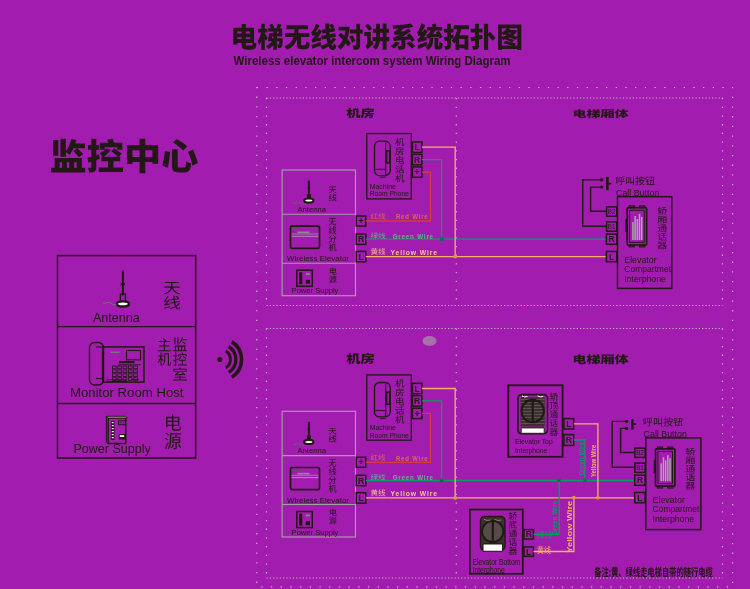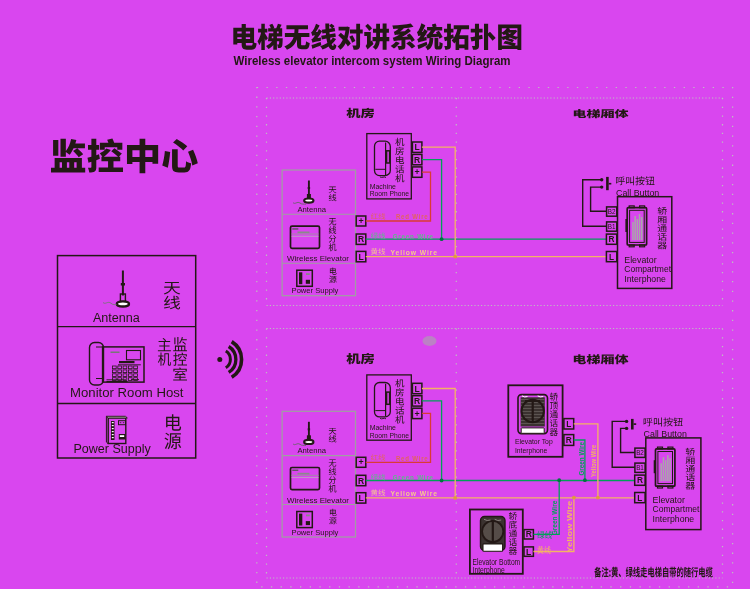--- a/index.html
+++ b/index.html
@@ -1,15 +1,15 @@
 <!DOCTYPE html>
 <html><head><meta charset="utf-8">
 <style>
 html,body{margin:0;padding:0;background:#ffffff;}
-#page{position:relative;width:750px;height:589px;overflow:hidden;background:#d946ef;font-family:"Liberation Sans",sans-serif;}
+#page{position:relative;width:750px;height:589px;overflow:hidden;background:#a21caf;font-family:"Liberation Sans",sans-serif;}
 </style></head>
 <body>
 <div id="page">
 <svg width="750" height="589" viewBox="0 0 750 589" xmlns="http://www.w3.org/2000/svg">
 
 <g>
 <path transform="matrix(0.26581 0 0 0.27618 230.59 47.27)" d="M41.6 -36.5V-30.1H25.200000000000003V-36.5ZM57.300000000000004 -36.5H73.4V-30.1H57.300000000000004ZM41.6 -49.800000000000004H25.200000000000003V-56.900000000000006H41.6ZM57.300000000000004 -49.800000000000004V-56.900000000000006H73.4V-49.800000000000004ZM10.200000000000001 -71.10000000000001V-10.3H25.200000000000003V-15.9H41.6V-13.5C41.6 3.9000000000000004 45.900000000000006 8.700000000000001 61.2 8.700000000000001C64.5 8.700000000000001 75.0 8.700000000000001 78.60000000000001 8.700000000000001C91.7 8.700000000000001 96.2 2.6 98.10000000000001 -13.5C95.2 -14.200000000000001 91.5 -15.5 88.30000000000001 -17.1V-71.10000000000001H57.300000000000004V-84.7H41.6V-71.10000000000001ZM83.30000000000001 -15.9C82.5 -8.0 81.2 -6.0 76.9 -6.0C74.8 -6.0 65.5 -6.0 63.1 -6.0C57.800000000000004 -6.0 57.300000000000004 -6.800000000000001 57.300000000000004 -13.4V-15.9Z M115.6 -85.5V-67.2H103.4V-53.800000000000004H114.8C112.2 -42.6 107.2 -29.5 101.3 -22.1C103.6 -18.1 106.7 -11.4 108.0 -7.2C110.8 -11.5 113.4 -17.2 115.6 -23.6V9.5H128.7V-31.900000000000002C130.0 -28.8 131.2 -25.8 132.0 -23.5L140.3 -33.1C138.7 -35.9 131.4 -47.400000000000006 128.7 -50.900000000000006V-53.800000000000004H138.1V-67.2H128.7V-85.5ZM160.7 -39.1V-33.1H154.8L155.5 -39.1ZM144.1 -50.900000000000006C143.4 -41.2 141.9 -29.3 140.5 -21.400000000000002H155.7C150.1 -14.200000000000001 142.1 -7.9 133.4 -4.2C136.3 -1.6 140.4 3.3000000000000003 142.4 6.5C149.2 3.0 155.5 -2.2 160.7 -8.4V9.3H174.3V-21.400000000000002H183.0C182.8 -14.9 182.4 -12.200000000000001 181.8 -11.200000000000001C181.10000000000002 -10.4 180.4 -10.100000000000001 179.3 -10.100000000000001C178.3 -10.100000000000001 176.8 -10.200000000000001 174.7 -10.4C176.60000000000002 -6.9 177.8 -1.4000000000000001 178.0 2.9000000000000004C181.60000000000002 2.9000000000000004 184.8 2.7 186.8 2.2C189.2 1.6 190.9 0.7000000000000001 192.8 -1.7000000000000002C194.9 -4.5 195.5 -12.5 195.9 -28.5C196.0 -30.0 196.10000000000002 -33.1 196.10000000000002 -33.1H174.3V-39.1H194.10000000000002V-69.2H185.5C187.60000000000002 -72.9 189.8 -77.30000000000001 192.0 -81.7L178.0 -85.5C176.60000000000002 -80.5 174.10000000000002 -74.0 171.7 -69.2H160.3L164.3 -71.0C163.1 -75.10000000000001 160.1 -80.9 156.9 -85.2L145.6 -80.60000000000001C147.8 -77.2 149.9 -72.9 151.3 -69.2H141.3V-57.400000000000006H160.7V-50.900000000000006ZM174.3 -57.400000000000006H181.0V-50.900000000000006H174.3Z M210.1 -79.5V-65.3H240.5C240.3 -60.7 240.1 -56.0 239.6 -51.5H204.2V-37.2H236.9C232.7 -23.200000000000003 223.4 -11.0 202.3 -3.0C206.1 0.1 210.1 5.5 212.1 9.3C233.9 0.2 244.5 -13.5 249.9 -29.1V-11.5C249.9 2.3000000000000003 253.4 6.9 267.4 6.9C270.1 6.9 277.4 6.9 280.2 6.9C292.0 6.9 296.0 2.1 297.6 -15.600000000000001C293.5 -16.6 286.8 -19.1 283.7 -21.6C283.1 -9.200000000000001 282.5 -7.300000000000001 278.9 -7.300000000000001C277.0 -7.300000000000001 271.3 -7.300000000000001 269.6 -7.300000000000001C265.8 -7.300000000000001 265.3 -7.800000000000001 265.3 -11.700000000000001V-37.2H296.5V-51.5H254.5C255.0 -56.1 255.3 -60.7 255.5 -65.3H291.2V-79.5Z M304.4 -8.0 307.4 5.800000000000001C317.4 2.1 329.7 -2.6 341.2 -7.1000000000000005L338.9 -18.900000000000002C326.3 -14.700000000000001 313.0 -10.3 304.4 -8.0ZM307.5 -40.800000000000004C309.1 -41.6 311.5 -42.2 318.6 -43.1C315.8 -39.300000000000004 313.5 -36.4 312.1 -35.1C308.9 -31.400000000000002 306.7 -29.400000000000002 303.8 -28.700000000000003C305.4 -25.200000000000003 307.5 -18.8 308.2 -16.2C311.1 -17.8 315.6 -19.1 339.7 -23.700000000000003C339.5 -26.6 339.7 -32.1 340.2 -35.800000000000004L326.8 -33.7C333.1 -41.2 339.2 -49.800000000000004 344.0 -58.2L332.4 -65.7C330.7 -62.2 328.8 -58.7 326.7 -55.400000000000006L320.7 -55.0C326.1 -62.300000000000004 331.3 -70.9 334.9 -78.9L321.4 -85.4C318.0 -74.3 311.3 -62.6 309.1 -59.7C306.9 -56.6 305.2 -54.7 302.9 -54.0C304.5 -50.300000000000004 306.8 -43.5 307.5 -40.800000000000004ZM384.8 -35.300000000000004C382.4 -31.5 379.5 -28.0 376.2 -24.8C375.6 -27.700000000000003 375.0 -30.8 374.5 -34.2L396.1 -38.2L393.8 -50.800000000000004L372.7 -47.0L372.0 -54.2L393.6 -57.7L391.2 -70.4L383.5 -69.2L390.9 -76.3C388.2 -78.7 382.9 -82.60000000000001 379.3 -85.10000000000001L370.8 -77.60000000000001C374.0 -75.0 378.4 -71.4 381.1 -68.9L371.1 -67.3L370.8 -77.60000000000001L370.9 -86.0H356.4C356.4 -79.2 356.6 -72.2 357.0 -65.10000000000001L343.1 -63.0L344.0 -58.2L345.5 -49.900000000000006L357.9 -51.900000000000006L358.6 -44.5L340.9 -41.400000000000006L343.2 -28.400000000000002L360.4 -31.6C361.4 -25.700000000000003 362.6 -20.3 364.0 -15.3C355.9 -10.3 346.6 -6.4 337.1 -3.7C340.4 -0.4 344.0 4.6000000000000005 345.8 8.3C353.9 5.4 361.7 1.8 368.8 -2.6C372.6 5.0 377.5 9.600000000000001 383.6 9.600000000000001C392.2 9.600000000000001 395.8 6.4 398.1 -6.6000000000000005C394.9 -8.200000000000001 390.8 -11.3 388.0 -14.8C387.6 -7.1000000000000005 386.7 -4.5 385.3 -4.5C383.6 -4.5 381.9 -6.800000000000001 380.2 -10.8C386.7 -16.2 392.4 -22.5 397.0 -29.8Z M446.6 -38.1C451.0 -31.400000000000002 455.3 -22.400000000000002 456.7 -16.6L469.2 -23.0C467.6 -29.0 462.8 -37.4 458.2 -43.800000000000004ZM404.9 -43.6C410.6 -38.7 416.6 -33.0 422.2 -27.1C417.1 -16.6 410.6 -8.1 402.5 -2.6C405.9 0.1 410.4 5.6000000000000005 412.7 9.3C420.9 2.9000000000000004 427.5 -5.2 432.8 -14.9C436.3 -10.600000000000001 439.1 -6.5 441.1 -2.8000000000000003L452.4 -13.8C449.5 -18.8 444.9 -24.5 439.5 -30.200000000000003C443.7 -42.300000000000004 446.5 -56.2 448.0 -72.2L438.5 -74.9L436.0 -74.4H406.2V-60.6H432.2C431.1 -54.0 429.6 -47.7 427.8 -41.7C423.4 -45.7 419.0 -49.6 414.8 -53.0ZM472.7 -85.5V-64.2H448.9V-50.300000000000004H472.7V-8.200000000000001C472.7 -6.5 472.1 -6.0 470.4 -6.0C468.6 -6.0 463.3 -6.0 458.1 -6.300000000000001C460.1 -1.9000000000000001 462.2 5.1000000000000005 462.6 9.4C470.9 9.4 477.3 8.8 481.6 6.300000000000001C485.8 3.8000000000000003 487.1 -0.30000000000000004 487.1 -8.1V-50.300000000000004H497.1V-64.2H487.1V-85.5Z M506.6 -77.10000000000001C511.7 -71.60000000000001 518.5 -63.900000000000006 521.4 -59.0L532.0 -68.3C528.7 -73.10000000000001 521.6 -80.30000000000001 516.5 -85.30000000000001ZM502.9 -55.2V-41.0H513.3V-15.3C513.3 -10.600000000000001 510.2 -6.6000000000000005 507.8 -4.9C510.2 -1.8 514.0 4.800000000000001 515.2 8.5C517.0 5.800000000000001 520.5 2.5 537.5 -12.200000000000001C535.8 -15.100000000000001 533.3 -21.0 532.2 -25.1L527.3 -21.0V-55.2ZM572.0 -52.6V-36.800000000000004H562.1V-37.7V-52.6ZM547.6 -85.4V-67.0H535.8V-52.6H547.6V-37.800000000000004V-36.800000000000004H534.0V-22.200000000000003H546.4C544.9 -13.8 541.5 -5.800000000000001 534.3 -0.7000000000000001C537.6 1.4000000000000001 543.0 6.0 545.4 8.700000000000001C555.5 1.8 559.6 -9.8 561.2 -22.200000000000003H572.0V9.3H586.9V-22.200000000000003H597.1V-36.800000000000004H586.9V-52.6H595.7V-67.0H586.9V-85.7H572.0V-67.0H562.1V-85.4Z M621.8 -21.200000000000003C617.3 -15.3 609.4 -8.8 602.0 -5.0C605.6 -2.8000000000000003 611.7 1.9000000000000001 614.7 4.7C621.8 -0.2 630.8 -8.4 636.6 -15.9ZM660.9 -14.0C668.4 -8.6 677.9 -0.7000000000000001 682.1 4.6000000000000005L695.1 -4.0C690.2 -9.5 680.3 -16.900000000000002 672.9 -21.700000000000003ZM662.9 -43.900000000000006 667.3 -39.1 644.9 -37.6C656.7 -43.6 668.2 -50.900000000000006 678.6 -59.2L668.2 -68.60000000000001C664.1 -65.0 659.6 -61.5 655.1 -58.2L637.8 -57.400000000000006C642.8 -60.900000000000006 647.7 -64.8 652.0 -68.8C664.9 -70.10000000000001 677.3 -71.9 688.1 -74.5L677.7 -86.5C660.4 -82.30000000000001 633.1 -79.9 608.3 -79.2C609.8 -75.9 611.5 -70.10000000000001 611.8 -66.5C618.2 -66.60000000000001 624.9 -66.9 631.6 -67.2C627.4 -63.6 623.4 -60.900000000000006 621.6 -59.800000000000004C618.5 -57.800000000000004 616.3 -56.5 613.8 -56.1C615.2 -52.6 617.2 -46.5 617.8 -43.900000000000006C620.2 -44.800000000000004 623.5 -45.400000000000006 636.6 -46.300000000000004C631.3 -43.2 626.8 -41.0 624.2 -39.800000000000004C617.8 -36.6 614.2 -35.0 609.9 -34.4C611.3 -30.8 613.4 -24.200000000000003 614.0 -21.700000000000003C617.6 -23.1 622.2 -23.8 642.8 -25.6V-5.800000000000001C642.8 -4.7 642.3 -4.4 640.6 -4.3C638.8 -4.3 632.3 -4.3 627.6 -4.6000000000000005C629.7 -0.8 632.2 5.4 632.9 9.600000000000001C640.3 9.600000000000001 646.3 9.4 651.2 7.300000000000001C656.3 5.1000000000000005 657.6 1.4000000000000001 657.6 -5.4V-26.900000000000002L675.9 -28.400000000000002C678.3 -25.1 680.3 -22.1 681.7 -19.5L693.1 -26.400000000000002C689.1 -33.0 681.2 -42.5 673.8 -49.6Z M767.1 -34.1V-7.7C767.1 3.9000000000000004 769.4 8.1 779.6 8.1C781.4 8.1 783.6 8.1 785.5 8.1C794.0 8.1 797.1 3.1 798.1 -13.9C794.5 -14.9 788.7 -17.2 785.9 -19.6C785.6 -6.4 785.3 -4.0 784.0 -4.0C783.6 -4.0 782.9 -4.0 782.5 -4.0C781.5 -4.0 781.4 -4.4 781.4 -7.800000000000001V-34.1ZM703.0 -7.7 706.4 6.7C716.5 2.5 729.0 -2.9000000000000004 740.4 -8.200000000000001L737.6 -20.400000000000002C725.0 -15.5 711.6 -10.4 703.0 -7.7ZM757.2 -82.7C758.3 -79.80000000000001 759.5 -76.10000000000001 760.3 -73.2H739.1V-60.300000000000004H753.5C749.8 -55.5 745.9 -50.7 744.3 -49.2C741.9 -47.0 738.8 -46.1 736.4 -45.6C737.7 -42.5 739.9 -35.2 740.5 -31.700000000000003C742.1 -32.4 744.0 -33.0 748.2 -33.6C747.6 -18.5 746.7 -8.0 732.1 -1.5C735.3 1.2000000000000002 739.3 6.9 741.0 10.600000000000001C759.3 1.6 761.7 -13.700000000000001 762.5 -34.0H750.6C756.5 -34.9 766.1 -35.9 782.5 -37.7C783.8 -35.2 784.8 -32.7 785.5 -30.700000000000003L797.7 -37.1C795.2 -43.6 788.9 -53.1 783.6 -60.1L772.5 -54.5L776.2 -49.0L760.9 -47.6C764.0 -51.6 767.4 -56.1 770.5 -60.300000000000004H796.1V-73.2H769.1L775.5 -74.9C774.6 -77.80000000000001 772.6 -82.60000000000001 771.0 -86.0ZM706.1 -40.800000000000004C707.6 -41.6 709.8 -42.2 715.7 -42.900000000000006C713.4 -39.6 711.4 -37.1 710.2 -35.800000000000004C707.1 -32.2 705.0 -30.200000000000003 702.1 -29.5C703.8 -25.8 706.1 -19.0 706.8 -16.2C709.7 -18.0 714.3 -19.6 737.8 -25.1C737.4 -28.200000000000003 737.4 -33.9 737.8 -37.9L726.6 -35.6C732.1 -42.7 737.3 -50.5 741.4 -58.1L728.9 -66.0C727.4 -62.6 725.6 -59.1 723.8 -55.900000000000006L719.3 -55.6C724.5 -63.0 729.4 -71.9 732.6 -80.0L717.8 -86.80000000000001C714.9 -75.7 709.1 -63.900000000000006 707.1 -60.900000000000006C705.0 -57.800000000000004 703.3 -55.800000000000004 701.0 -55.2C702.8 -51.1 705.3 -43.800000000000004 706.1 -40.800000000000004Z M839.4 -79.30000000000001V-65.5H852.9C850.3 -55.0 846.0 -43.5 840.0 -34.300000000000004L837.5 -46.800000000000004L828.7 -43.900000000000006V-53.7H838.4V-67.10000000000001H828.7V-85.5H814.5V-67.10000000000001H802.8V-53.7H814.5V-39.400000000000006C809.9 -38.0 805.7 -36.800000000000004 802.2 -35.9L806.2 -22.1L814.5 -24.900000000000002V-6.2C814.5 -4.800000000000001 814.0 -4.3 812.6 -4.3C811.3 -4.3 807.2 -4.3 803.7 -4.4C805.4 -0.8 807.2 5.0 807.6 8.700000000000001C814.8 8.700000000000001 820.0 8.3 823.8 6.1000000000000005C827.6 4.0 828.7 0.5 828.7 -6.1000000000000005V-29.700000000000003L839.4 -33.4C837.1 -30.1 834.6 -27.1 831.9 -24.6C834.8 -21.900000000000002 839.2 -16.7 841.4 -13.5C843.1 -15.200000000000001 844.8 -17.0 846.4 -18.900000000000002V9.5H860.0V4.0H880.1V9.0H894.4V-43.800000000000004H860.9C863.8 -50.900000000000006 866.3 -58.300000000000004 868.3 -65.5H897.1V-79.30000000000001ZM860.0 -9.600000000000001V-30.200000000000003H880.1V-9.600000000000001Z M919.3 -85.5V-67.5H903.5V-53.2H919.3V-39.400000000000006C913.0 -38.0 907.1 -36.800000000000004 902.2 -35.9L906.1 -20.900000000000002L919.3 -24.0V-6.7C919.3 -5.2 918.8 -4.7 917.3 -4.7C915.9 -4.7 911.5 -4.7 907.9 -4.9C909.8 -0.9 911.7 5.300000000000001 912.2 9.3C919.8 9.3 925.2 8.8 929.3 6.5C933.4 4.2 934.6 0.5 934.6 -6.6000000000000005V-27.700000000000003L948.5 -31.200000000000003L946.7 -45.6L934.6 -42.800000000000004V-53.2H948.1V-67.5H934.6V-85.5ZM953.3 -85.4V9.600000000000001H968.9V-42.6C974.8 -36.1 981.7 -28.6 985.1 -23.6L997.2 -33.800000000000004C992.4 -39.7 982.2 -49.300000000000004 975.9 -56.0L968.9 -50.6V-85.4Z M1006.5 -82.0V9.600000000000001H1020.4V6.300000000000001H1079.1V9.600000000000001H1093.7V-82.0ZM1026.1 -13.200000000000001C1036.9 -12.0 1049.8 -9.3 1059.7 -6.4H1020.4V-33.4C1021.9 -30.8 1023.4 -27.900000000000002 1024.1 -25.8C1028.6 -26.900000000000002 1033.1 -28.200000000000003 1037.5 -29.8L1034.8 -26.1C1043.4 -24.3 1054.3 -20.700000000000003 1060.4 -17.8L1066.3 -26.6C1061.1 -28.8 1053.1 -31.3 1045.6 -33.0L1050.5 -35.300000000000004C1057.9 -31.8 1066.0 -29.0 1074.2 -27.200000000000003C1075.3 -29.3 1077.2 -32.1 1079.1 -34.5V-6.4H1068.9L1073.6 -14.0C1063.0 -17.5 1046.3 -21.1 1032.6 -22.5ZM1020.4 -53.1V-69.0H1039.0C1034.4 -63.0 1027.4 -57.1 1020.4 -53.1ZM1020.4 -51.2C1023.1 -49.0 1026.6 -45.6 1028.4 -43.7L1032.8 -46.800000000000004C1034.3 -45.5 1036.0 -44.2 1037.7 -42.900000000000006C1032.2 -41.0 1026.3 -39.300000000000004 1020.4 -38.1ZM1045.1 -69.0H1079.1V-38.5C1073.6 -39.5 1068.1 -40.900000000000006 1062.9 -42.7C1069.4 -47.2 1074.9 -52.5 1078.9 -58.5L1070.8 -63.2L1068.8 -62.7H1049.0L1051.9 -66.60000000000001ZM1049.8 -48.1C1047.3 -49.400000000000006 1045.1 -50.800000000000004 1043.0 -52.2H1056.9C1054.8 -50.800000000000004 1052.4 -49.400000000000006 1049.8 -48.1Z" fill="#231815"></path>
 </g>
 
 <g>

